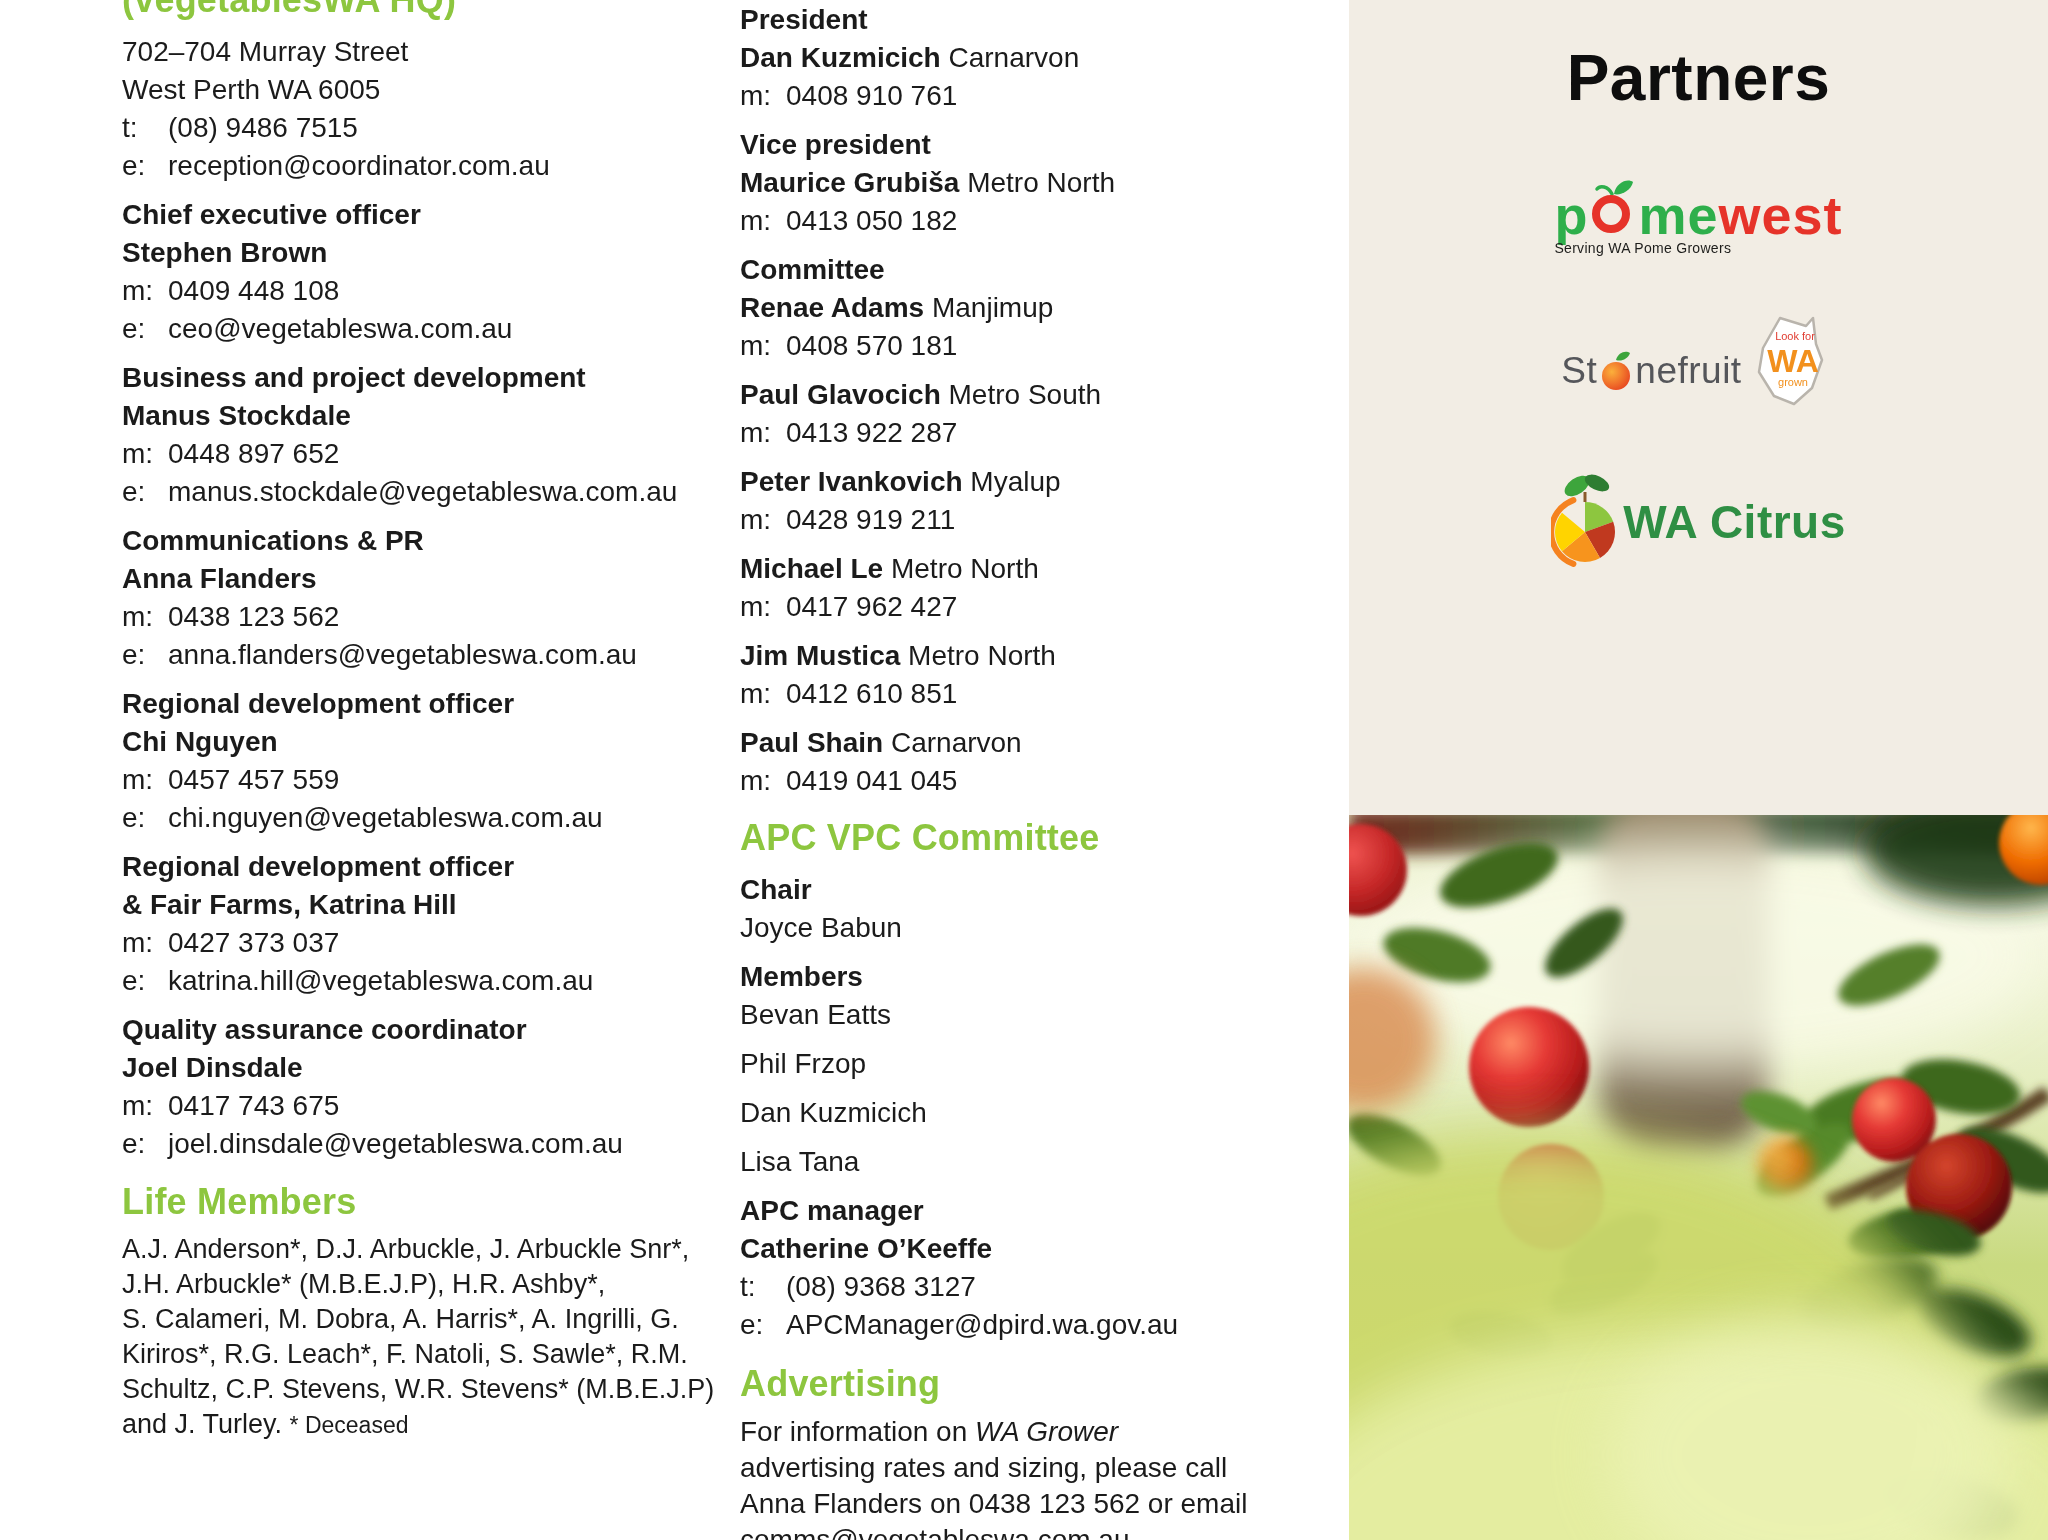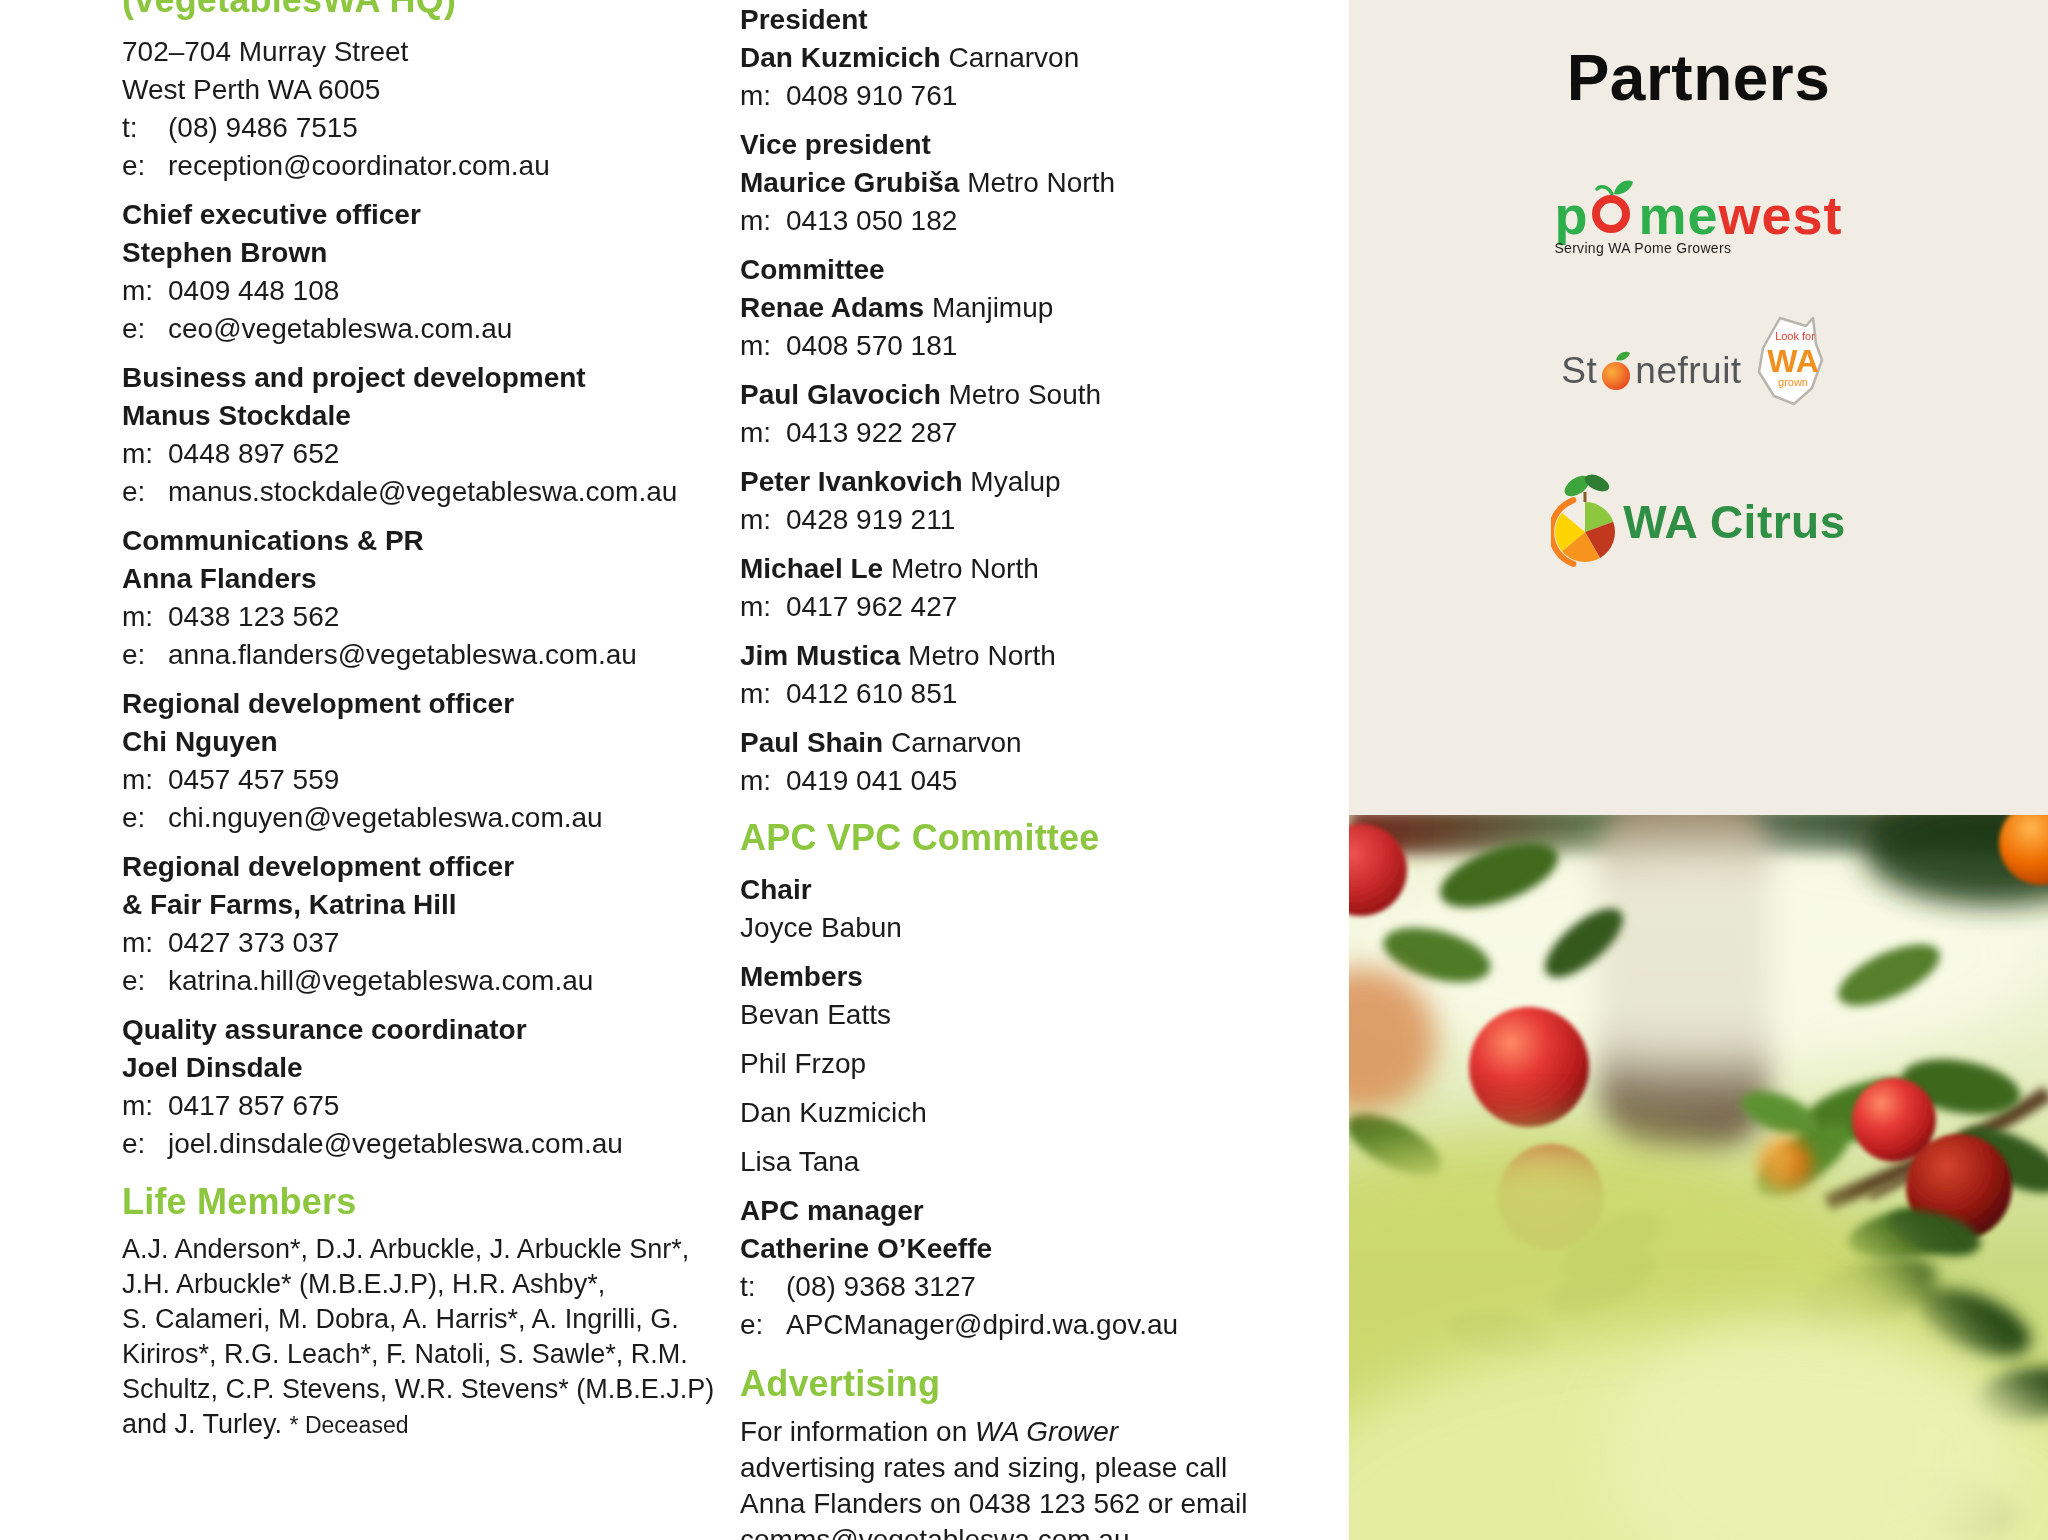--- a/index.html
+++ b/index.html
@@ -139,21 +139,21 @@
             </div>
         </div>
 
         <div class="block">
           <div>
 
               <div class="line"><span class="b">Quality assurance coordinator</span></div>
 
               <div class="line"><span class="b">Joel Dinsdale</span></div>
 
-              <div class="line"><span class="pfx">m:</span><span class="t">0417 857 675</span></div>
+              <div class="line"><span class="pfx">m:</span><span class="t">0417 743 675</span></div>
 
               <div class="line"><span class="pfx">e:</span><span class="t">joel.dinsdale@vegetableswa.com.au</span></div>
             </div>
         </div>
       </div>
 
     <h2 class="ghead lm-heading">Life Members</h2>
     <div class="lm-lines">
 
         <div class="line"><span class="t">A.J. Anderson*, D.J. Arbuckle, J. Arbuckle Snr*,</span></div>

